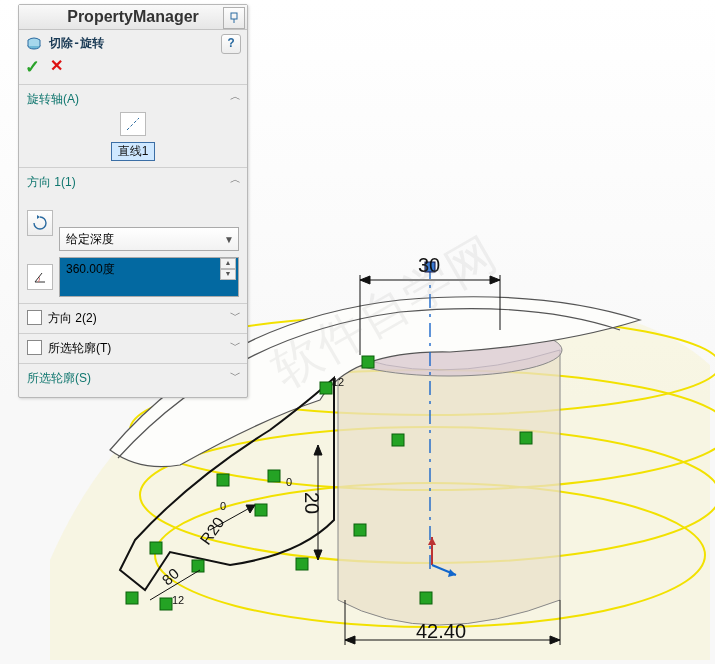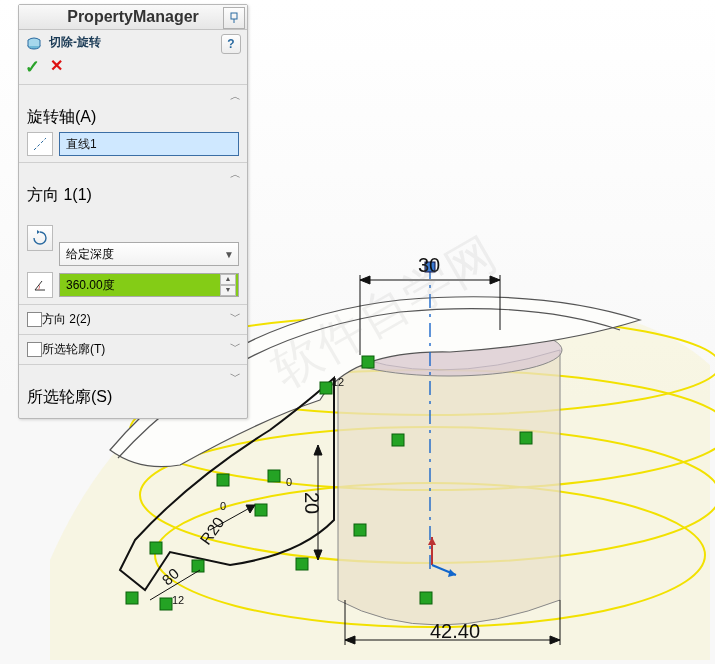--- a/index.html
+++ b/index.html
@@ -44,23 +44,24 @@
     right: 2px; top: 2px;
     width: 20px; height: 20px;
     border: 1px solid #b0b0b0;
     background: linear-gradient(#fdfdfd,#e9e9e9);
     display: flex; align-items: center; justify-content: center;
     color: #2a6aa0;
   }
   .feature-header {
     padding: 4px 6px 2px 6px;
     display: flex;
-    align-items: flex-start;
+    align-items: flex-end;
     gap: 6px;
     position: relative;
+    font-family: Liberation Mono, monospace;
   }
   .feature-header .feat-icon {
     width: 18px; height: 18px;
     display: inline-flex; align-items: center; justify-content: center;
   }
   .feature-header .feat-name {
     font-weight: bold;
     color: #1a3a55;
   }
   .help-icon {
@@ -75,32 +76,31 @@
   }
   .ok-cancel { padding: 2px 6px 6px 6px; display: flex; gap: 10px; }
   .ok-icon { color: #2aa32a; font-size: 18px; font-weight: bold; }
   .x-icon  { color: #d11; font-size: 16px; font-weight: bold; }
   .section {
     border-top: 1px solid #cfcfcf;
     padding: 6px 8px;
     position: relative;
   }
   .section-head {
-    color: #000000;
-    font-size: 16px;
+    color: #0f766e;
+    font-size: 12px;
     margin-bottom: 4px;
-    margin-top: 16px;
   }
   .collapse-btn {
     position: absolute;
     right: 6px; top: 4px;
     color: #666;
     font-size: 11px;
   }
-  .axis-row { display:flex; align-items:center; gap:6px; }
+  .axis-row { display:flex; align-items:center; gap:6px;flex-direction:column; }
   .axis-icon {
     width: 24px; height: 22px;
     border: 1px solid #bbb;
     background: #fff;
     display:flex; align-items:center; justify-content:center;
     font-size: 14px;
     color: #2a6aa0;
   }
   .axis-field {
     flex: 1;
@@ -131,30 +131,30 @@
   .angle-row { display:flex; align-items:center; gap:6px; }
   .angle-icon {
     width:24px; height:24px;
     border:1px solid #bbb; background:#fff;
     display:flex; justify-content:center; align-items:center;
     font-size:11px; color:#333;
   }
   .angle-field {
     flex:1;
     height:22px;
-    border:1px solid #aaa; background:#84cc16;
+    border:1px solid #aaa; background:#0369a1;
     display:flex; align-items:center; justify-content:space-between;
-    padding:0 2px 0 6px;
+    padding:0 2px 16px 6px;
   }
   .spinner { display:flex; flex-direction:column; }
   .spinner span {
     width:14px; height:9px; border:1px solid #bbb; background:#f4f4f4;
     font-size:7px; line-height:7px; text-align:center; color:#555;
   }
-  .chk-row { display:flex; align-items:center; }
+  .chk-row { display:flex; gap:6px; }
   .chk { width:13px; height:13px; border:1px solid #888; background:#fff; }
   .watermark {
     position:absolute;
     top: 280px; left: 260px;
     font-size: 48px;
     color: rgba(150,150,150,0.12);
     transform: rotate(-30deg);
     pointer-events:none;
     font-family: sans-serif;
     letter-spacing: 2px;
@@ -242,21 +242,21 @@
     <polygon points="255,505 246,505 250,513" fill="#111"></polygon>
   </g>
 
   <g stroke="#111" stroke-width="1">
     <line x1="150" y1="600" x2="200" y2="570"></line>
   </g>
 </svg>
 
 
 <div class="dim-label" style="top:254px; left:418px;">30</div>
-<div class="dim-label" style="top:620px; left:430px;">42.40</div>
+<div class="dim-label" style="top:620px; left:416px;">42.40</div>
 <div class="dim-label" style="top:492px; left:300px; writing-mode:vertical-rl;">20</div>
 <div class="dim-label" style="top:522px; left:198px; font-size:16px; transform:rotate(-55deg);">R20</div>
 <div class="dim-label" style="top:568px; left:162px; font-size:15px; transform:rotate(-42deg);">80</div>
 <div class="dim-label" style="top:376px; left:332px; font-size:11px;">12</div>
 <div class="dim-label" style="top:594px; left:172px; font-size:11px;">12</div>
 <div class="dim-label" style="top:476px; left:286px; font-size:11px;">0</div>
 <div class="dim-label" style="top:500px; left:220px; font-size:11px;">0</div>
 
 <div class="watermark">软件自学网</div>
 </div>

